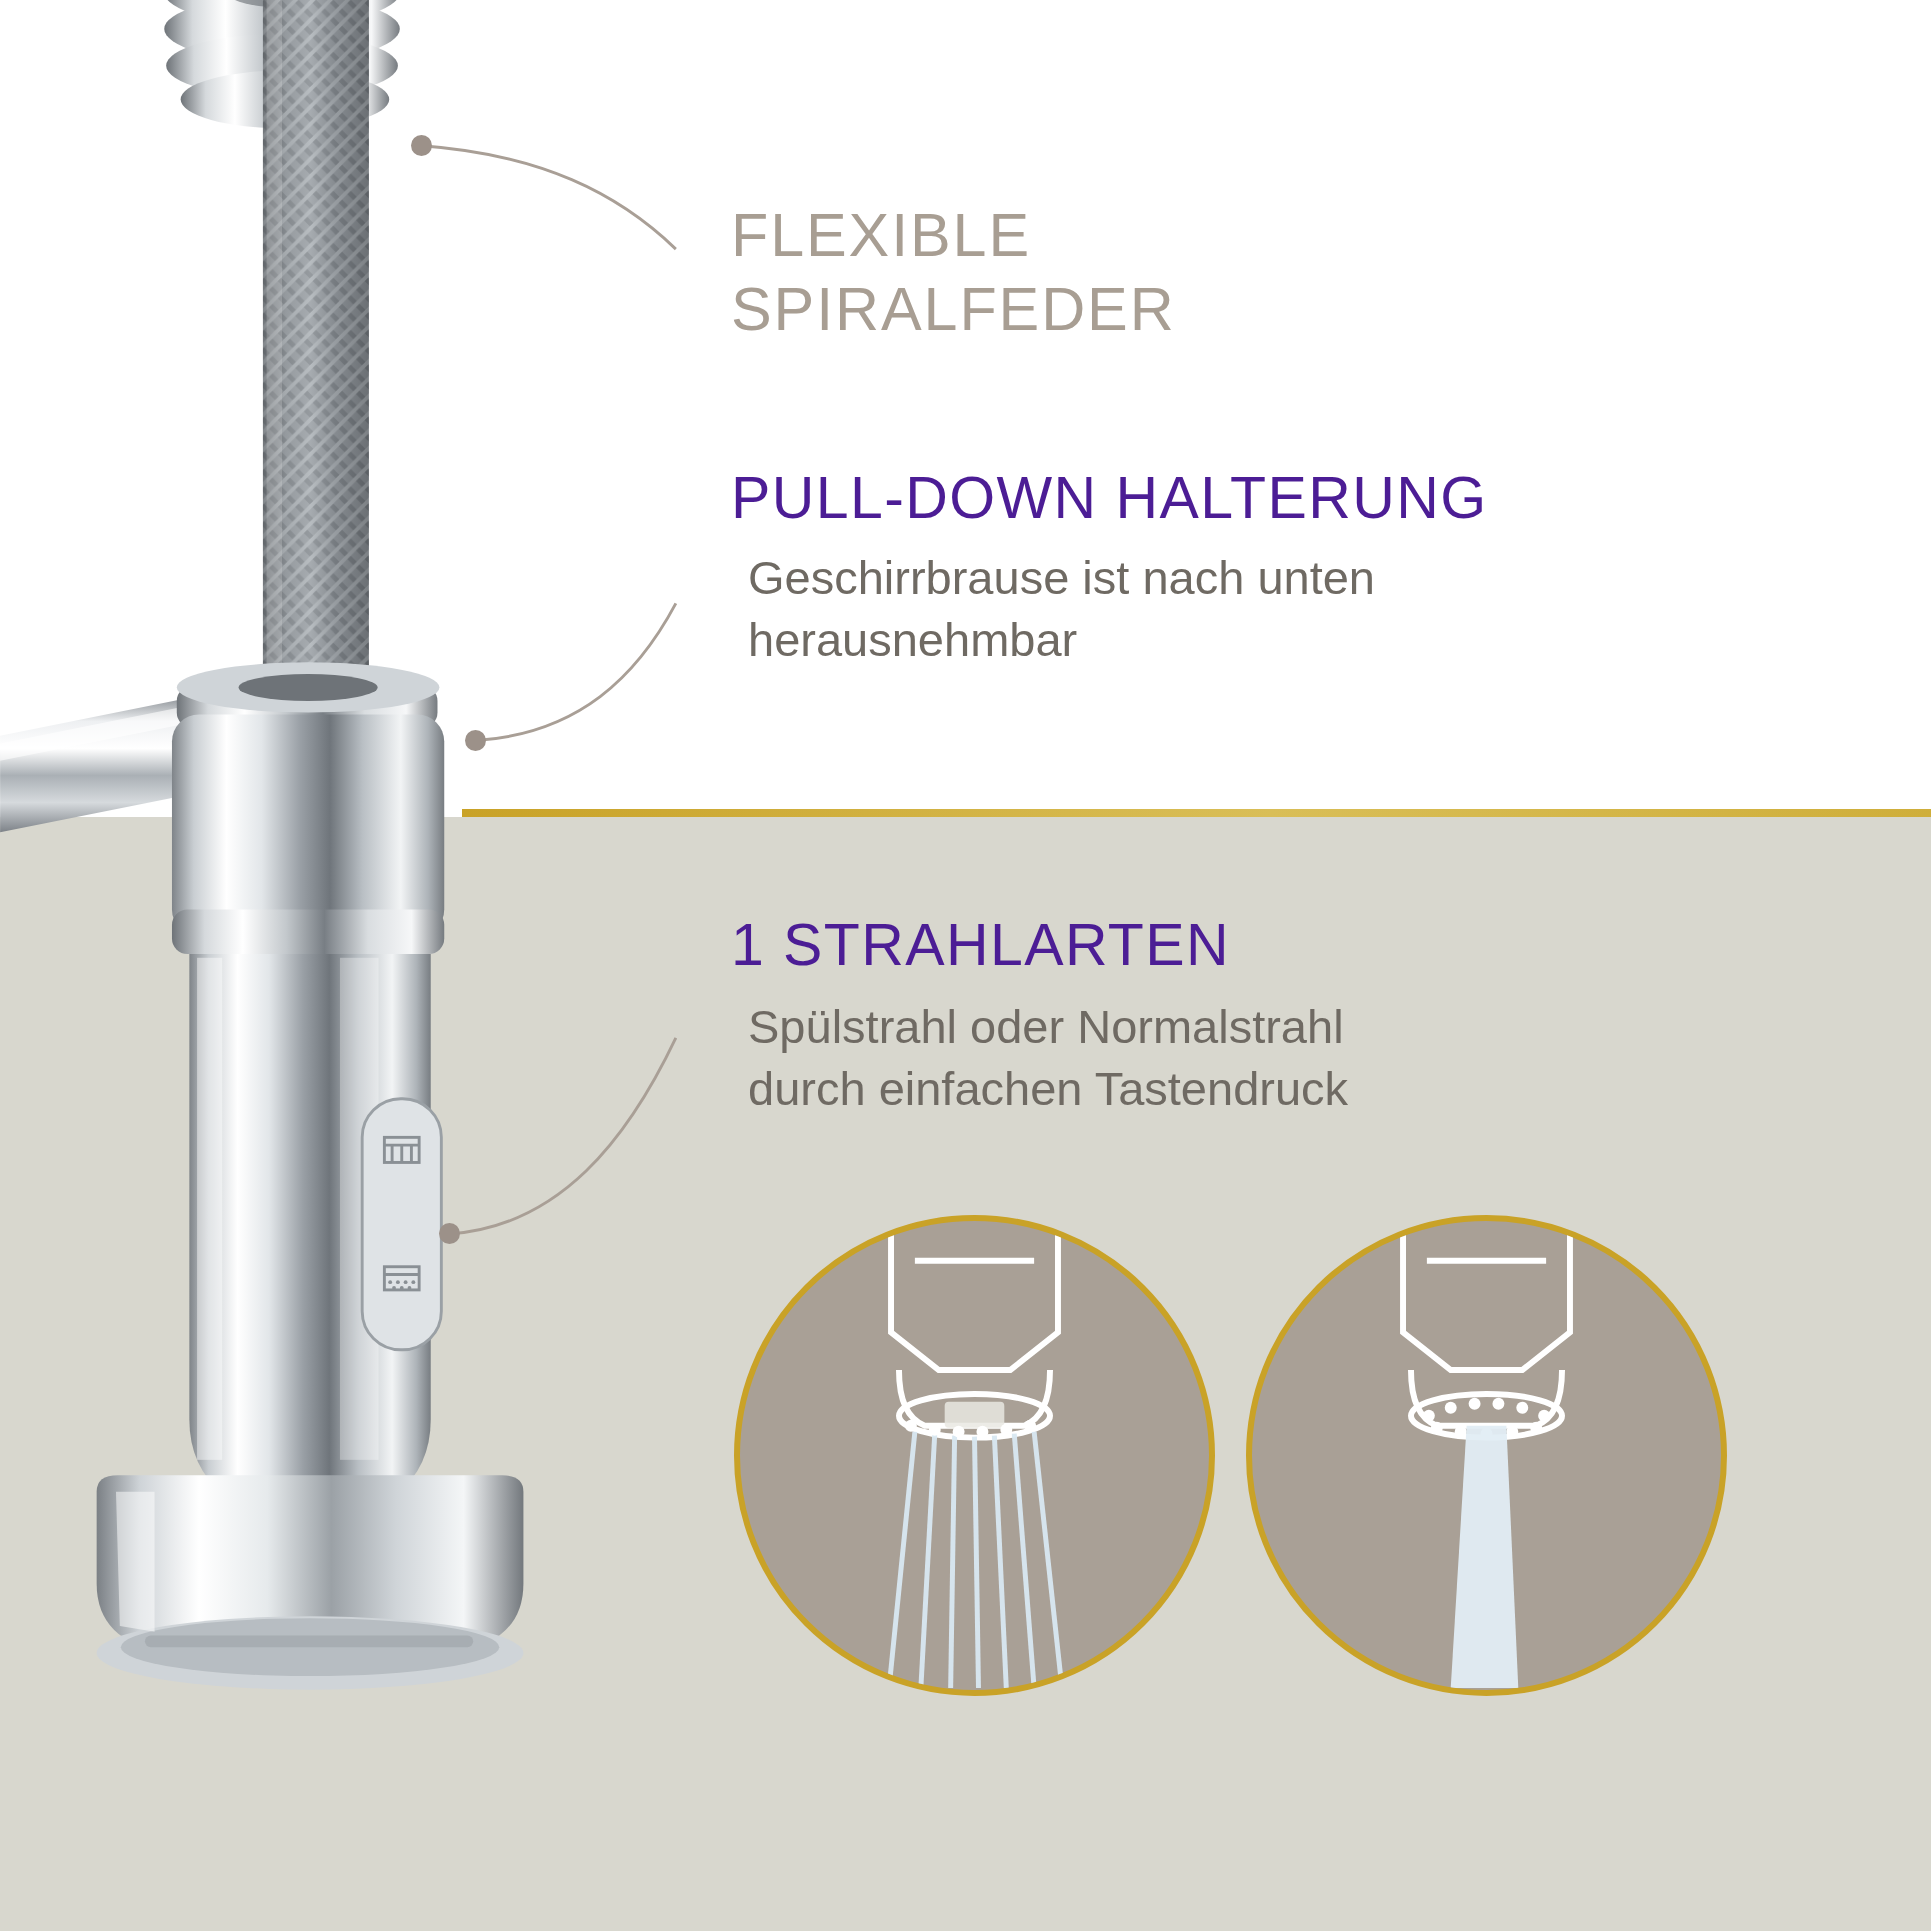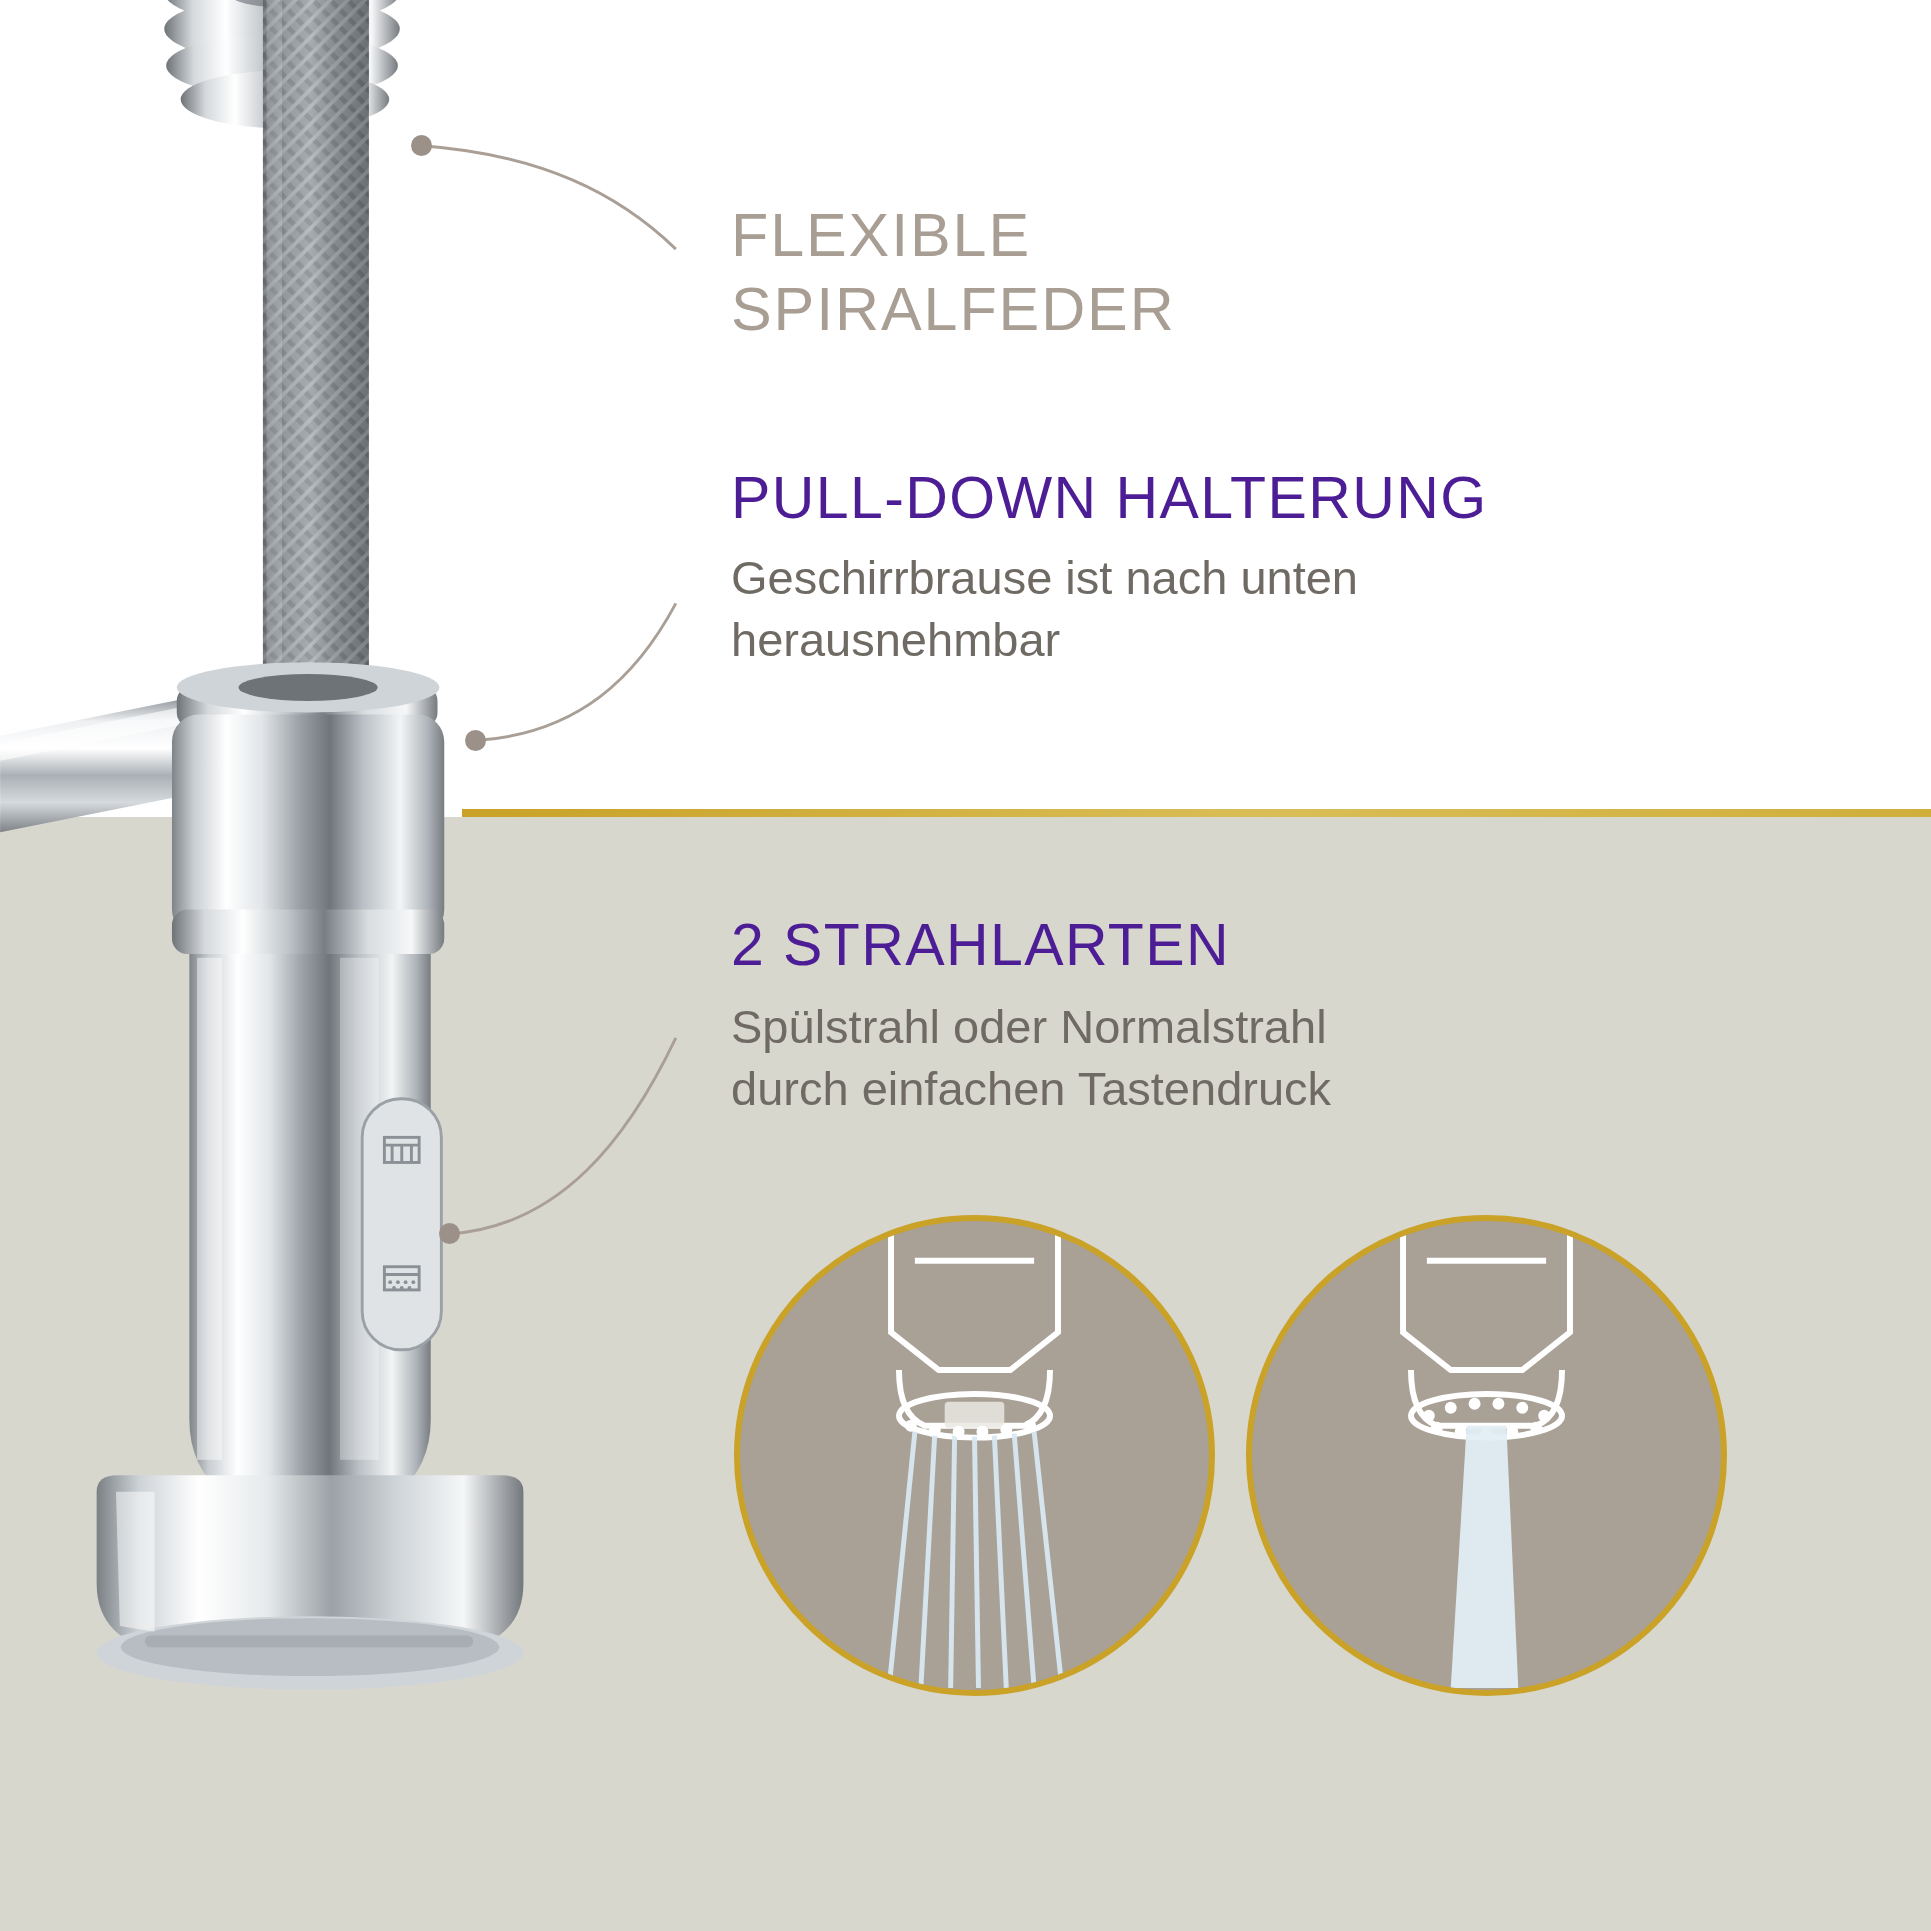--- a/index.html
+++ b/index.html
@@ -57,20 +57,21 @@
     color: #4c1d95;
     font-weight: 400;
     line-height: 1.2;
   }
   .sub {
     font-size: 47px;
     color: #6f6a63;
     font-weight: 400;
     line-height: 1.32;
     white-space: pre-line;
+    margin-left: 17px;
   }
 
   #block-flexible { left: 731px; top: 198px; width: 1110px; }
   #block-pulldown { left: 731px; top: 463px; width: 1139px; }
   #block-pulldown .sub { margin-top: 13.5px; }
   #block-strahl   { left: 731px; top: 910px; width: 1139px; }
   #block-strahl .sub { margin-top: 15.4px; }
 
   
   .leader-svg {
@@ -258,21 +259,21 @@
 SPIRALFEDER</div>
   </div>
 
   <div class="txt-block" id="block-pulldown">
     <div class="head-md">PULL-DOWN HALTERUNG</div>
     <div class="sub">Geschirrbrause ist nach unten
 herausnehmbar</div>
   </div>
 
   <div class="txt-block" id="block-strahl">
-    <div class="head-md">2 STRAHLARTEN</div>
+    <div class="head-md">1 STRAHLARTEN</div>
     <div class="sub">Spülstrahl oder Normalstrahl
 durch einfachen Tastendruck</div>
   </div>
 
   <div class="spray-circle" id="circle-spray">
     <svg viewBox="0 0 472 472">
       <g stroke="#ffffff" stroke-width="6" fill="none">
         <path d="M152 -30 L152 112 L200 150 L272 150 L320 112 L320 -30"></path>
         <path d="M176 40 L296 40"></path>
         <path d="M160 150 Q160 196 186 206 L286 206 Q312 196 312 150"></path>

